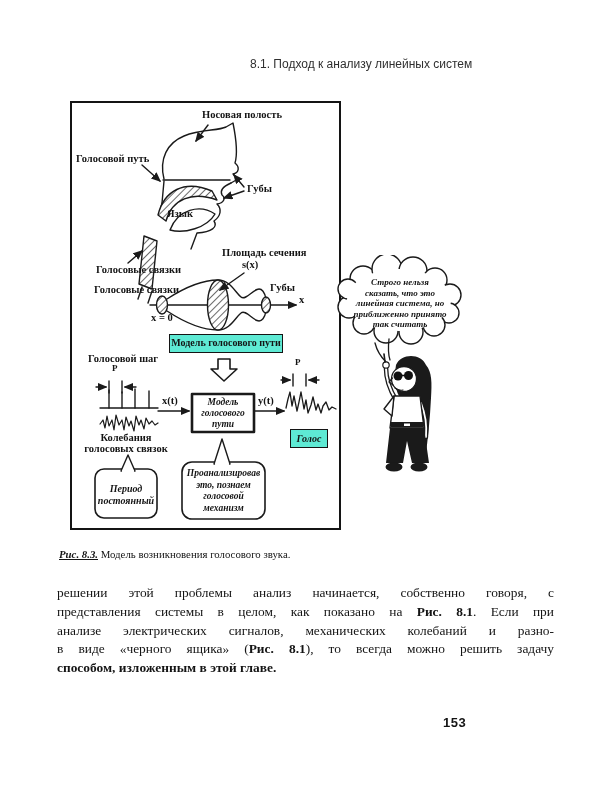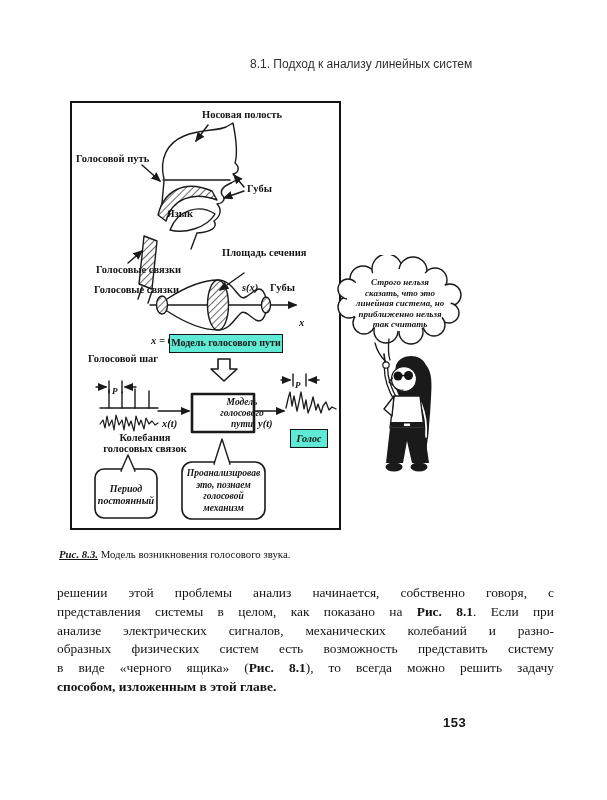--- a/index.html
+++ b/index.html
@@ -2,22 +2,22 @@
 <html><head>
 <meta charset="utf-8">
 <style>
   html,body{margin:0;padding:0;background:#fff;}
   .page{position:relative;width:607px;height:800px;background:#fff;overflow:hidden;
         font-family:"Liberation Serif",serif;color:#1a1a1a;}
   .header{position:absolute;left:250px;top:57px;font:12px "Liberation Sans",sans-serif;color:#2f2f2f;}
   .figure-box{position:absolute;left:70px;top:101px;width:267px;height:425px;border:2px solid #141414;background:#fff;}
   .figure-box svg{position:absolute;left:0;top:0;}
   .lbl{position:absolute;font:600 10.5px "Liberation Serif",serif;color:#141414;white-space:nowrap;line-height:1.08;}
-  .it{font-style:italic;margin-top:23px;}
-  .ctr{text-align:center;white-space:normal;padding-left:19px;}
+  .it{}
+  .ctr{text-align:center;white-space:normal;}
   .boxed{border:1.6px solid #141414;display:flex;align-items:center;justify-content:center;background:#5eead4;}
   .bub{font:600 italic 9.5px "Liberation Serif",serif;color:#141414;text-align:center;}
   .cloud-text{position:absolute;left:347px;top:277px;width:106px;text-align:center;
               font:600 italic 9px "Liberation Serif",serif;line-height:10.5px;color:#141414;}
   .caption{position:absolute;left:59px;top:548px;font:10.8px "Liberation Serif",serif;color:#141414;}
   .cap-label{font-weight:700;font-style:italic;text-decoration:underline;}
   .bodytext{position:absolute;left:57px;top:584px;width:497px;font:13.4px/18.8px "Liberation Serif",serif;color:#141414;}
   .bodyline{text-align:justify;text-align-last:justify;}
   .bodyline.last{text-align-last:left;font-weight:bold;}
   .b{font-weight:700;margin-top:26px;}
@@ -186,31 +186,30 @@
       <path d="M55,173 L89,173 L94,208 L77,208 L72,186 L68,208 L51,208 Z" fill="#1a1a1a"></path>
       <ellipse cx="59" cy="212" rx="8.5" ry="4.5" fill="#1a1a1a"></ellipse>
       <ellipse cx="84" cy="212" rx="8.5" ry="4.5" fill="#1a1a1a"></ellipse>
     </g>
   </svg>
 
   <div class="cloud-text">
     <div>Строго нельзя</div>
     <div>сказать, что это</div>
     <div>линейная система, но</div>
-    <div>приближенно нельзя</div>
+    <div>приближенно принято</div>
     <div>так считать</div>
   </div>
 
   <div class="caption">
     <span class="cap-label">Рис. 8.3.</span><span> Модель возникновения голосового звука.</span>
   </div>
 
   <div class="bodytext">
     <div class="bodyline"><span>решении этой проблемы анализ начинается, собственно говоря, с</span></div>
     <div class="bodyline"><span>представления системы в целом, как показано на </span><span class="b">Рис. 8.1</span><span>. Если при</span></div>
     <div class="bodyline"><span>анализе электрических сигналов, механических колебаний и разно-</span></div>
-    <div class="bodyline"><span>образных физических систем есть возможность представить систему</span></div>
     <div class="bodyline"><span>в виде «черного ящика» (</span><span class="b">Рис. 8.1</span><span>), то всегда можно решить задачу</span></div>
     <div class="bodyline last"><span>способом, изложенным в этой главе.</span></div>
   </div>
 
   <div class="pagenum">153</div>
 </div>
 
 </body></html>

